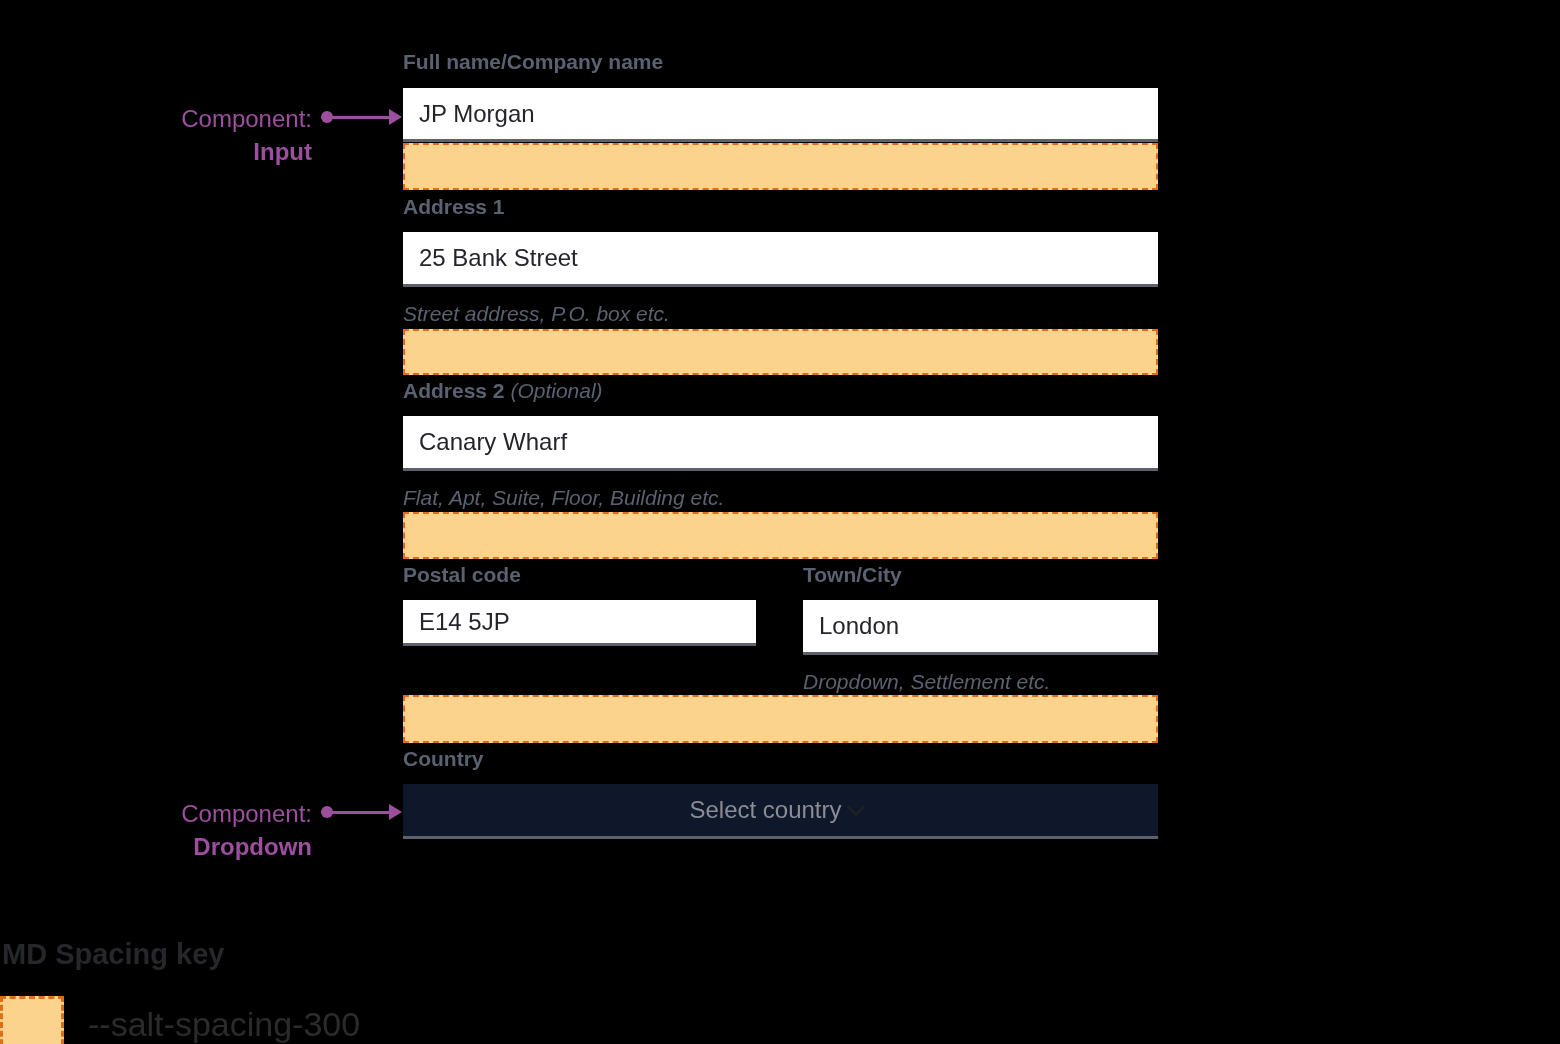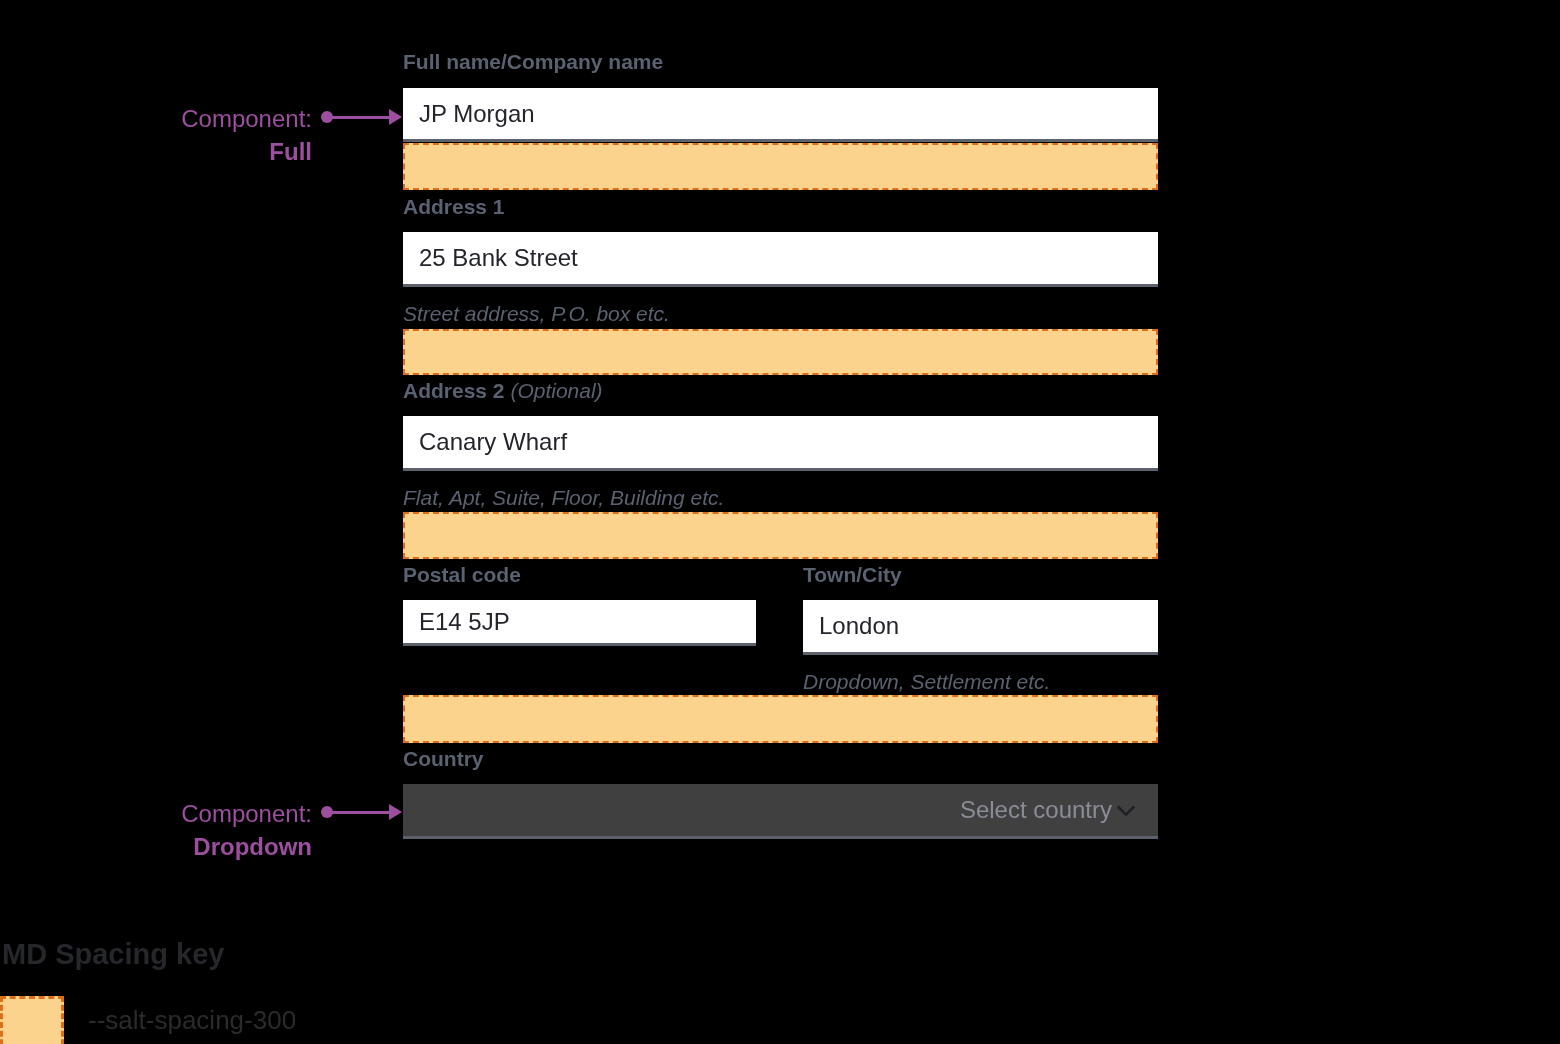--- a/index.html
+++ b/index.html
@@ -40,25 +40,25 @@
     padding: 0 0 0 16px;
     outline: none;
   }
   .spacing-block {
     box-sizing: border-box;
     background: var(--spacing-fill, #FBD38D);
     border: 2px dashed var(--spacing-border, #DF6E1A);
   }
   .dropdown {
     box-sizing: border-box;
-    background: #404040;
+    background: #0f172a;
     border-bottom: 3px solid var(--input-border, #5C626C);
     display: flex;
     align-items: center;
-    justify-content: flex-end;
+    justify-content: center;
     padding: 0 18px 0 16px;
     cursor: pointer;
   }
   .dropdown .placeholder {
     font-size: 24px;
     color: var(--placeholder-text, #8A8D96);
   }
   .annotation {
     text-align: right;
     font-size: 24px;
@@ -87,21 +87,21 @@
     font-weight: 700;
     color: var(--legend-title-text, #26272B);
     white-space: nowrap;
   }
   .legend-swatch {
     box-sizing: border-box;
     background: var(--spacing-fill, #FBD38D);
     border: 3px dashed var(--spacing-border, #DF6E1A);
   }
   .legend-token {
-    font-size: 26px;
+    font-size: 34px;
     color: var(--legend-token-text, #2B2B2B);
     white-space: nowrap;
   }
 </style>
 </head>
 <body>
 
 <div id="canvas">
 
   <div class="abs field-label" style="left:403px; top:50px;">Full name/Company name</div>
@@ -133,21 +133,21 @@
     <span class="placeholder">Select country</span>
     <span style="display:flex;">
       <svg width="28" height="28" viewBox="0 0 24 24" fill="none">
         <path d="M5 9 L12 16 L19 9" stroke="#1F2125" stroke-width="2.2" fill="none"></path>
       </svg>
     </span>
   </div>
 
   <div class="abs annotation" style="left:120px; top:102px; width:192px;">
     <div>Component:</div>
-    <div class="component-name">Full</div>
+    <div class="component-name">Input</div>
   </div>
   <div class="abs arrow-dot" style="left:321px; top:111px;"></div>
   <div class="abs arrow-line" style="left:327px; top:116px; width:64px;"></div>
   <div class="abs arrow-head" style="left:389px; top:109px;"></div>
 
   <div class="abs annotation" style="left:120px; top:797px; width:192px;">
     <div>Component:</div>
     <div class="component-name">Dropdown</div>
   </div>
   <div class="abs arrow-dot" style="left:321px; top:806px;"></div>

